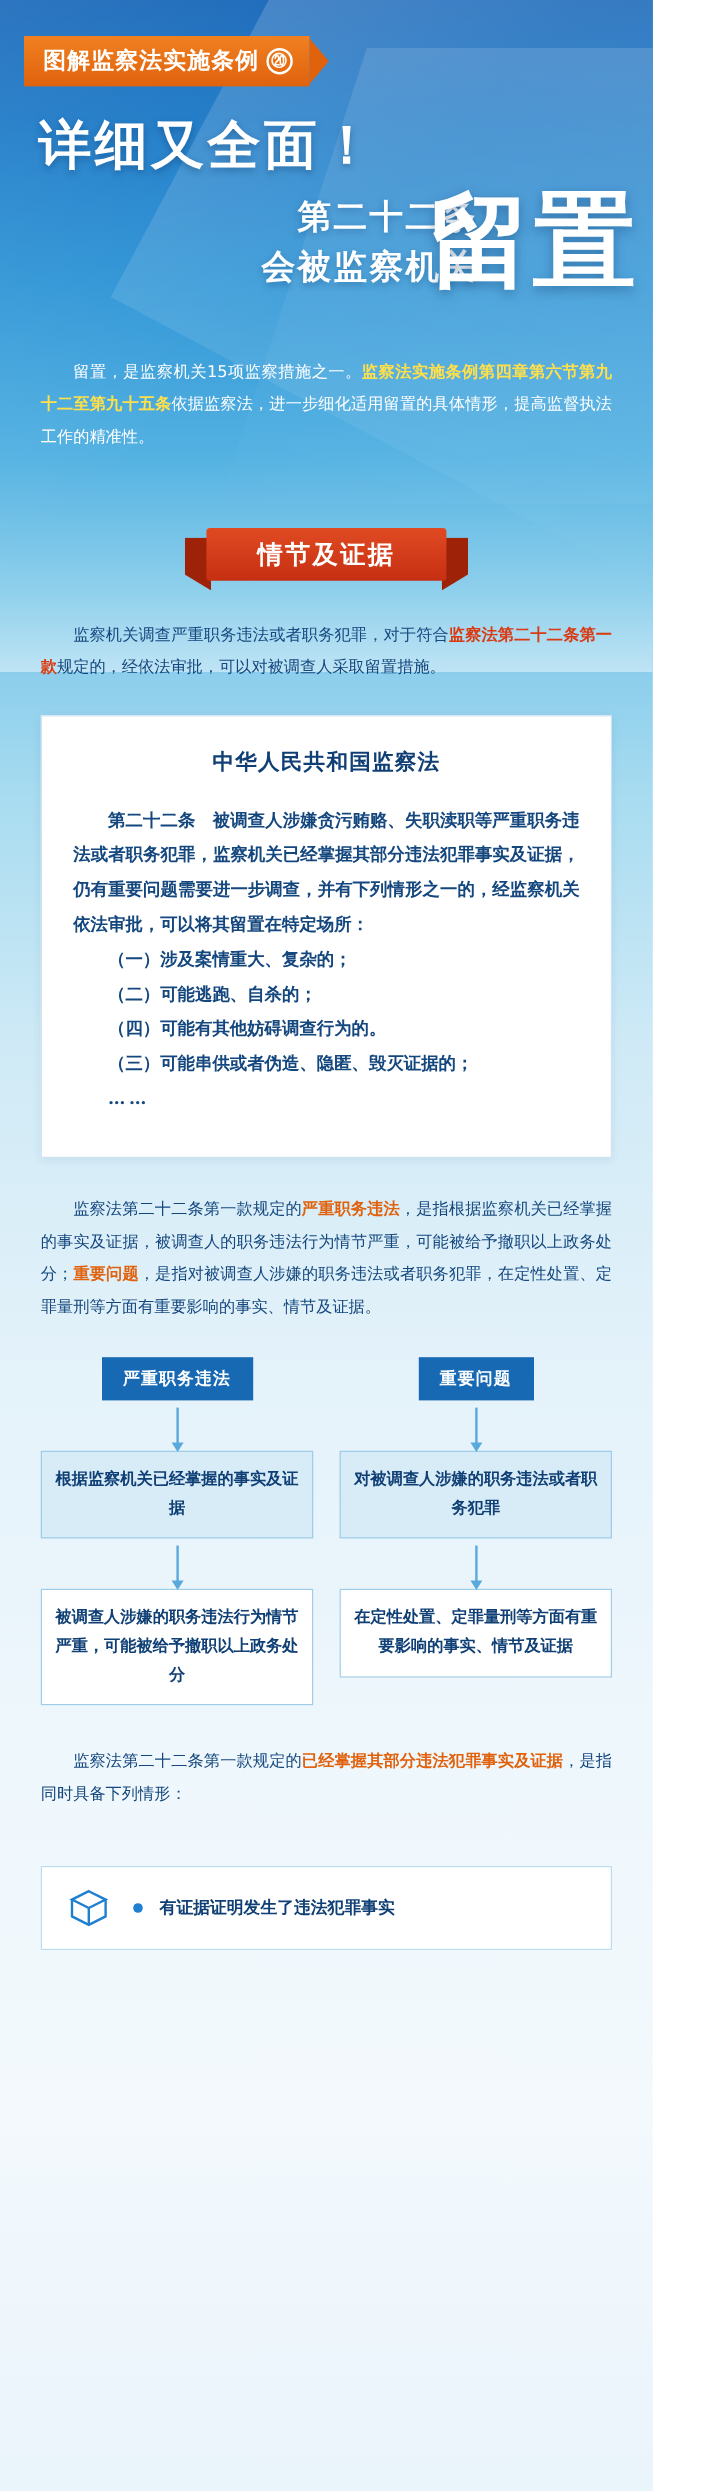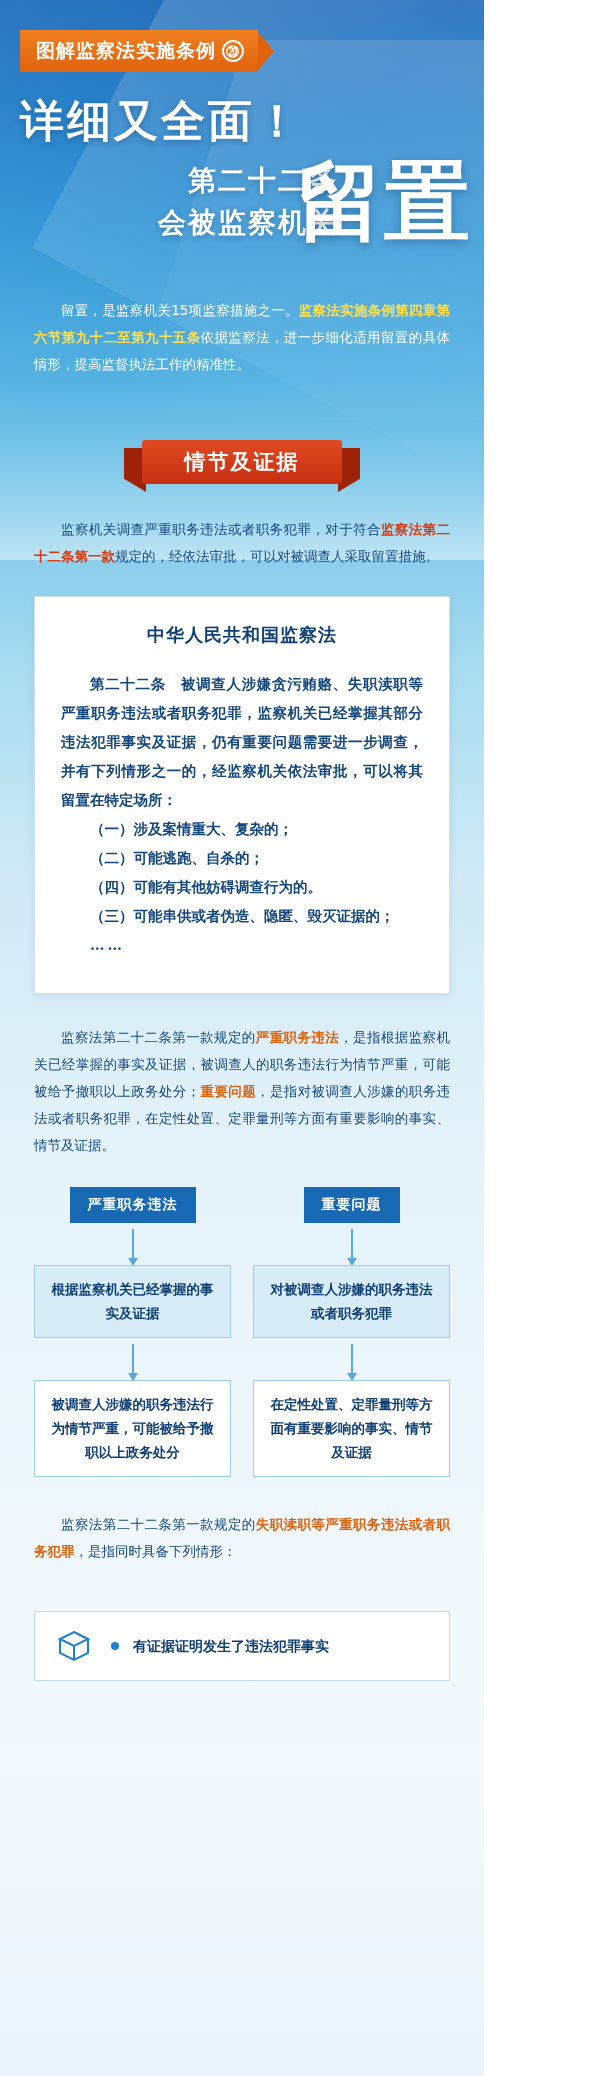--- a/index.html
+++ b/index.html
@@ -2,21 +2,21 @@
 <html><head>
 <meta charset="utf-8">
 <style>
   * { box-sizing: border-box; margin: 0; padding: 0; }
   body {
     width: 600px;
     font-family: "Liberation Sans", sans-serif;
     background: #ffffff;
   }
   .page {
-    width: 484px;
+    width: 544px;
     min-height: 2076px;
     position: relative;
     background: linear-gradient(180deg,#1f7fd0 0%, #2d8fd8 6%, #49a6e0 14%, #6fc0e8 22%, #a8dcf0 32%, #cfeaf6 42%, #e4f2fa 55%, #eef7fc 70%, #f3f9fd 85%, #eaf4fb 100%);
     overflow: hidden;
   }
   
   .hero {
     position: relative;
     height: 560px;
     background:
@@ -71,21 +71,21 @@
   }
   .tagbar .tail {
     width: 0; height: 0;
     border-top: 19px solid transparent;
     border-bottom: 19px solid transparent;
     border-left: 16px solid #e0620d;
     align-self: center;
   }
   .hero-title {
     position: absolute;
-    top: 92px; left: 20px;
+    top: 92px; left: 32px;
     z-index: 5;
     color: #ffffff;
     font-family: Liberation Serif, serif;
   }
   .hero-title .l1 {
     font-size: 44px;
     font-weight: bold;
     letter-spacing: 3px;
     text-shadow: 0 2px 6px rgba(0,40,90,0.35);
   }
@@ -355,21 +355,21 @@
       <div class="flow-col">
         <div class="chip">重要问题</div>
         <div class="arrow"></div>
         <div class="boxblue">对被调查人涉嫌的职务违法或者职务犯罪</div>
         <div class="arrow"></div>
         <div class="boxwhite">在定性处置、定罪量刑等方面有重要影响的事实、情节及证据</div>
       </div>
     </div>
 
     <div class="para" style="text-indent:2em; margin-top:34px;">
-      <span>监察法第二十二条第一款规定的</span><span class="hl2">失职渎职等严重职务违法或者职务犯罪</span><span>，是指同时具备下列情形：</span>
+      <span>监察法第二十二条第一款规定的</span><span class="hl2">已经掌握其部分违法犯罪事实及证据</span><span>，是指同时具备下列情形：</span>
     </div>
 
     <div style="margin-top:20px; padding-bottom:30px;">
       <div class="ev-row">
         <div class="ev-icon">
           <svg width="40" height="36" viewBox="0 0 40 36" fill="none" stroke="#1f7fd0" stroke-width="2">
             <path d="M20 4 L34 11 L20 18 L6 11 Z"></path>
             <path d="M6 11 L6 25 L20 32 L34 25 L34 11"></path>
             <path d="M20 18 L20 32"></path>
           </svg>

